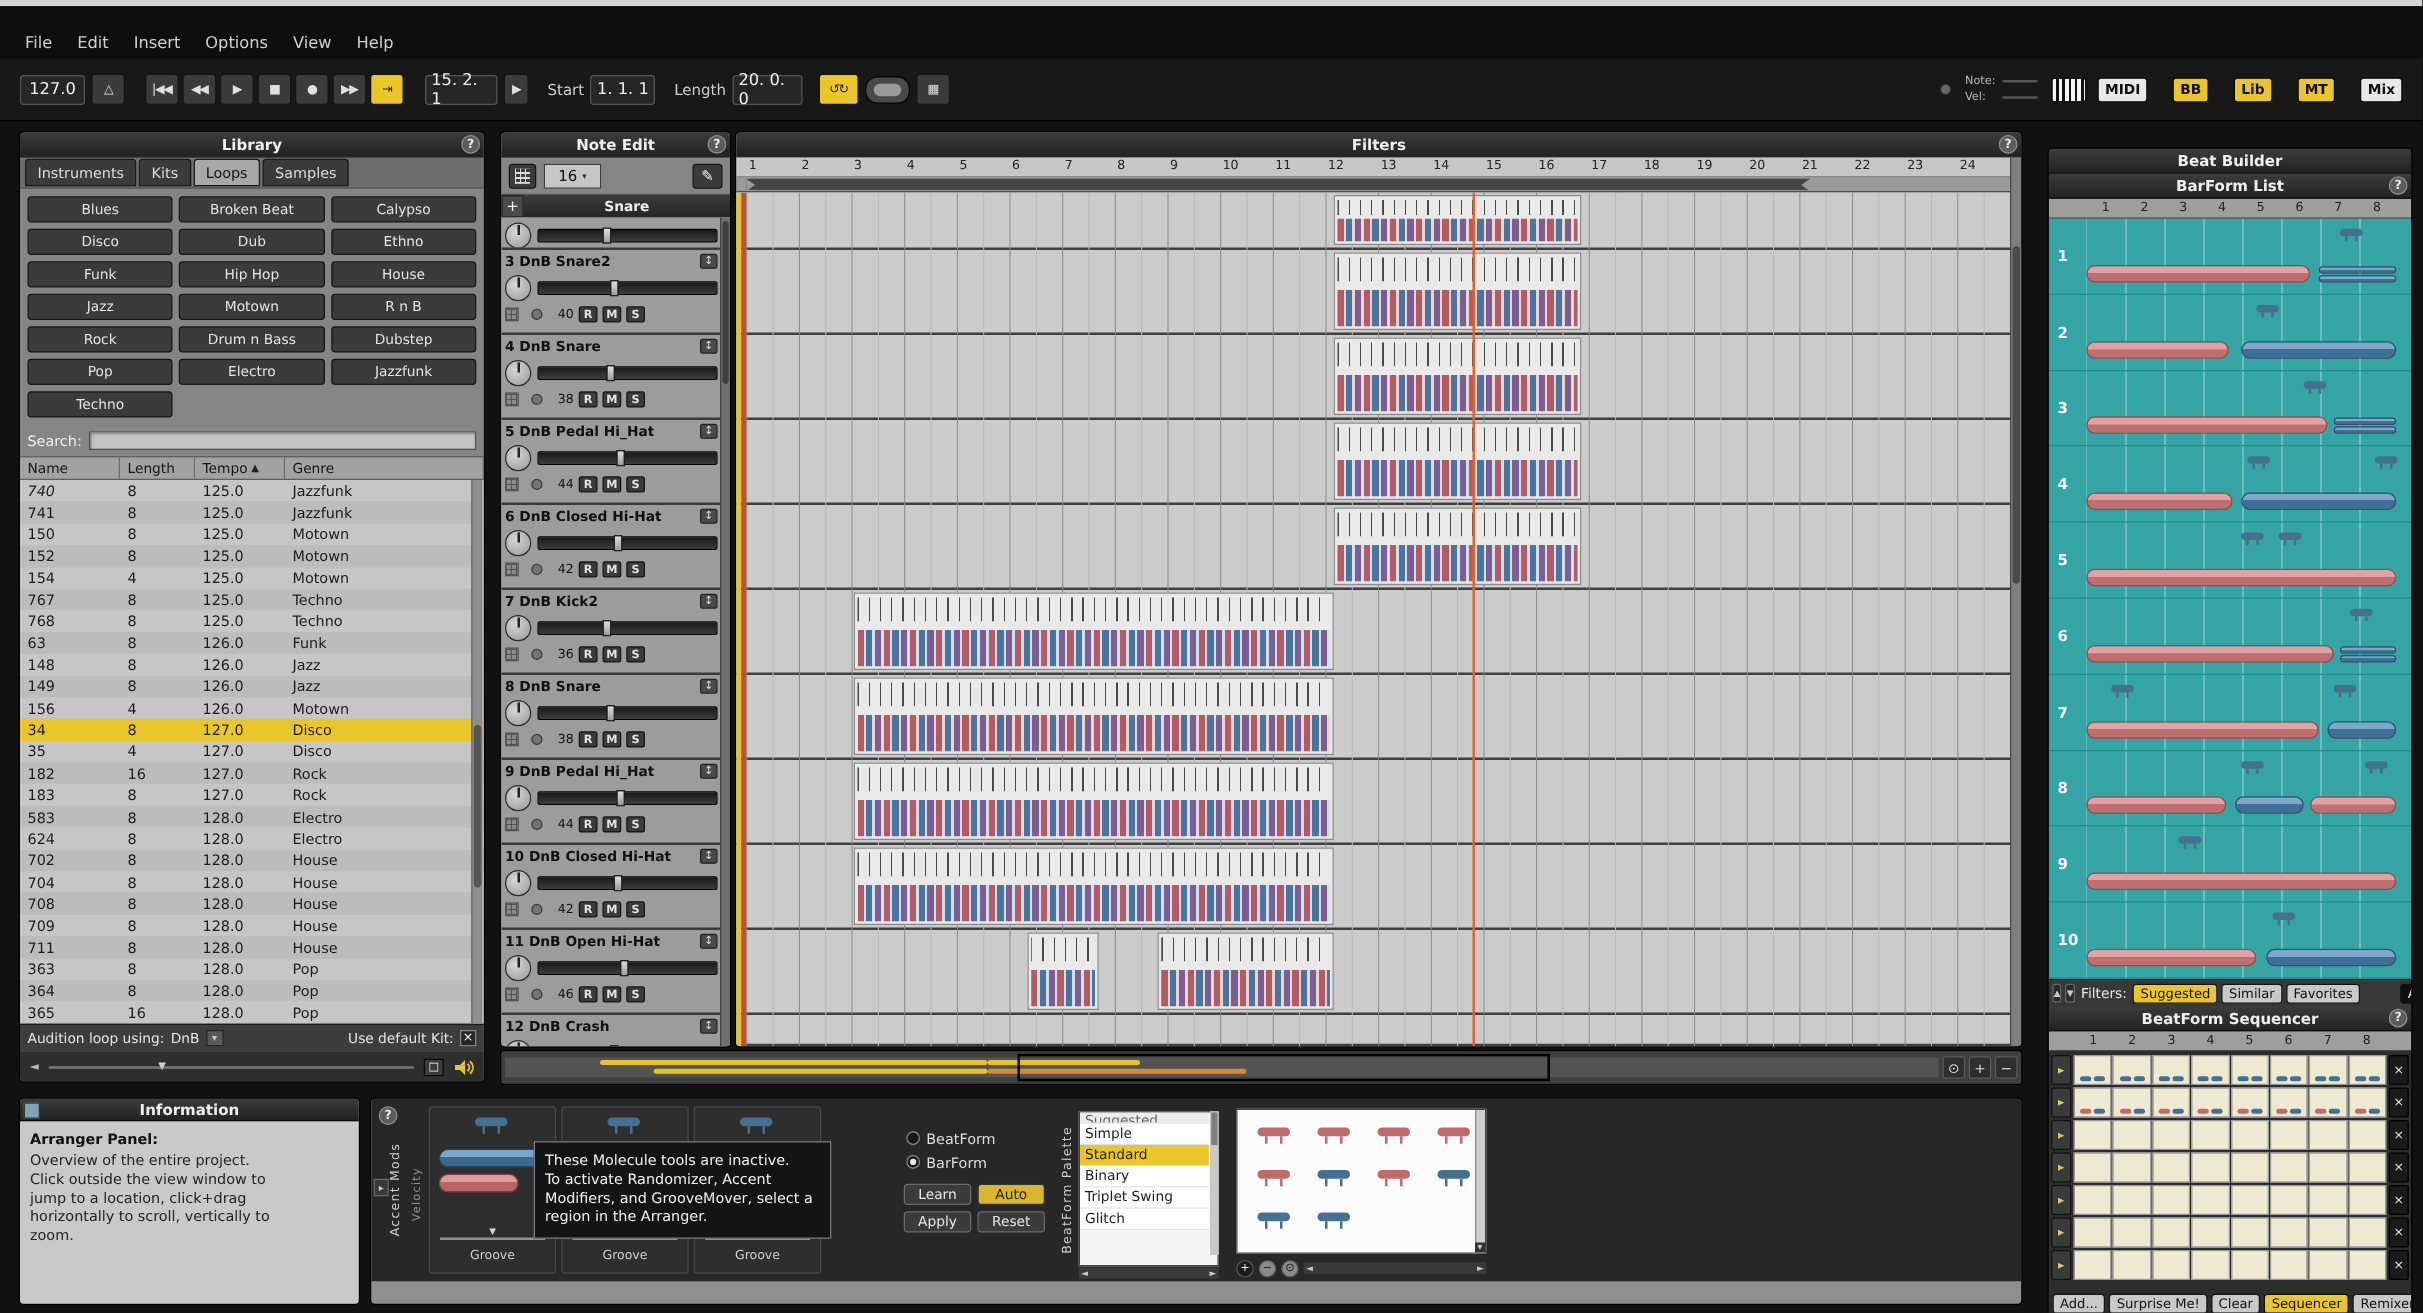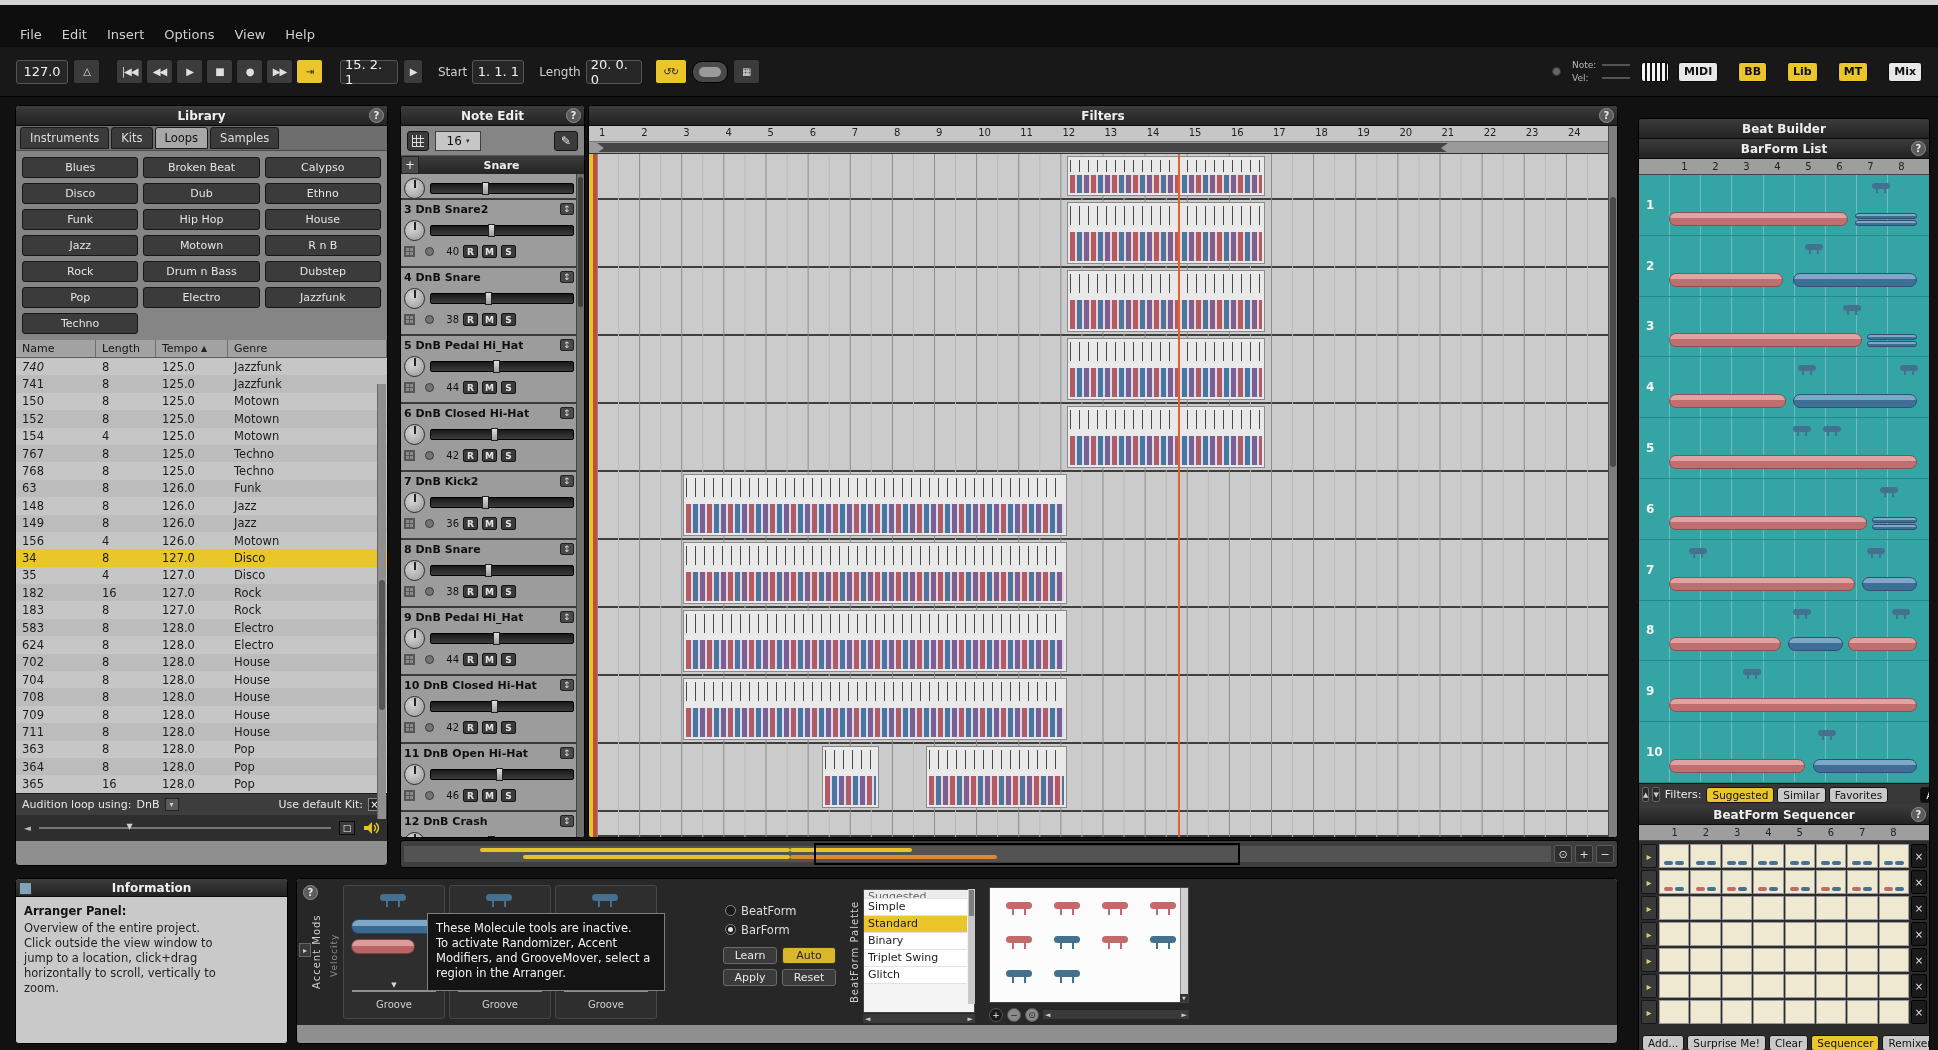--- a/index.html
+++ b/index.html
@@ -281,20 +281,24 @@
       <div class="gbtn">Motown</div>
       <div class="gbtn">R n B</div>
       <div class="gbtn">Rock</div>
       <div class="gbtn">Drum n Bass</div>
       <div class="gbtn">Dubstep</div>
       <div class="gbtn">Pop</div>
       <div class="gbtn">Electro</div>
       <div class="gbtn">Jazzfunk</div>
       <div class="gbtn">Techno</div>
     </div>
+  <div class="searchrow">
+    <span class="slabel">Search:</span>
+    <div class="sinput"></div>
+  </div>
   <div class="lthead">
       <div class="lth" style="width: 80px;">Name</div>
       <div class="lth" style="width: 60px;">Length</div>
       <div class="lth" style="width: 72px;">Tempo<span class="sortglyph">▲</span></div>
       <div class="lth" style="flex: 1 1 0%;">Genre</div>
     </div>
   <div class="ltbody">
       <div class="lrow">
         <div class="ltc" style="width: 80px; font-style: italic;">740</div>
         <div class="ltc" style="width: 60px;">8</div>

